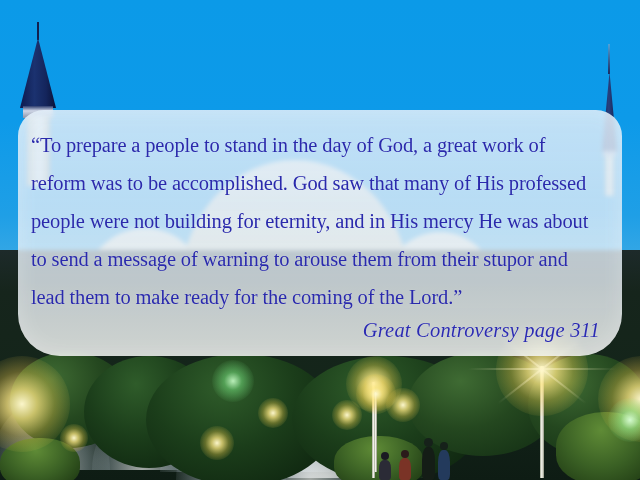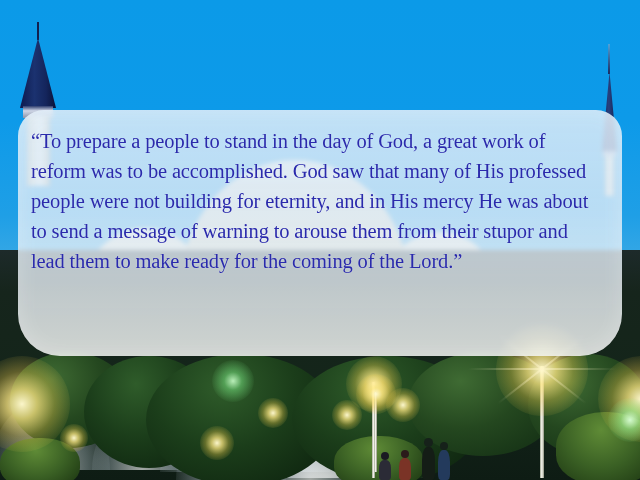--- a/index.html
+++ b/index.html
@@ -175,21 +175,21 @@
                 rgba(243,245,243,.84) 100%);
     box-shadow: 0 0 22px rgba(255,255,255,.25) inset;
     backdrop-filter: blur(2px);
     box-sizing: border-box;
     padding: 16px 22px 10px 13px;
   }
   #quote-text {
     margin: 0;
     color: #2a2aac;
     font-size: 20.5px;
-    line-height: 30px;
+    line-height: 38px;
     letter-spacing: -0.15px;
     text-shadow: 0 0 1px rgba(255,255,255,.55);
   }
   #quote-attribution {
     position: absolute;
     right: 22px;
     bottom: 14px;
     color: #2b2bb2;
     font-size: 20.5px;
     font-style: italic;
@@ -303,15 +303,16 @@
       <i style="left:1px; top:8px; width:12px; height:22px; background:#7a3326;"></i>
     </div>
     <div class="person" style="left:378px; top:452px; width:14px; height:28px;">
       <span class="hd" style="left:3px; top:0; width:8px; height:8px; background:#1a1a22;"></span>
       <i style="left:1px; top:8px; width:12px; height:20px; background:#2b2b36;"></i>
     </div>
   </div>
 
   <div id="quote-card">
     <p id="quote-text">“To prepare a people to stand in the day of God, a great work of reform was to be accomplished. God saw that many of His professed people were not building for eternity, and in His mercy He was about to send a message of warning to arouse them from their stupor and lead them to make ready for the coming of the Lord.”</p>
+    <div id="quote-attribution">Great Controversy page 311</div>
   </div>
 
 </div>
 
 </body></html>

